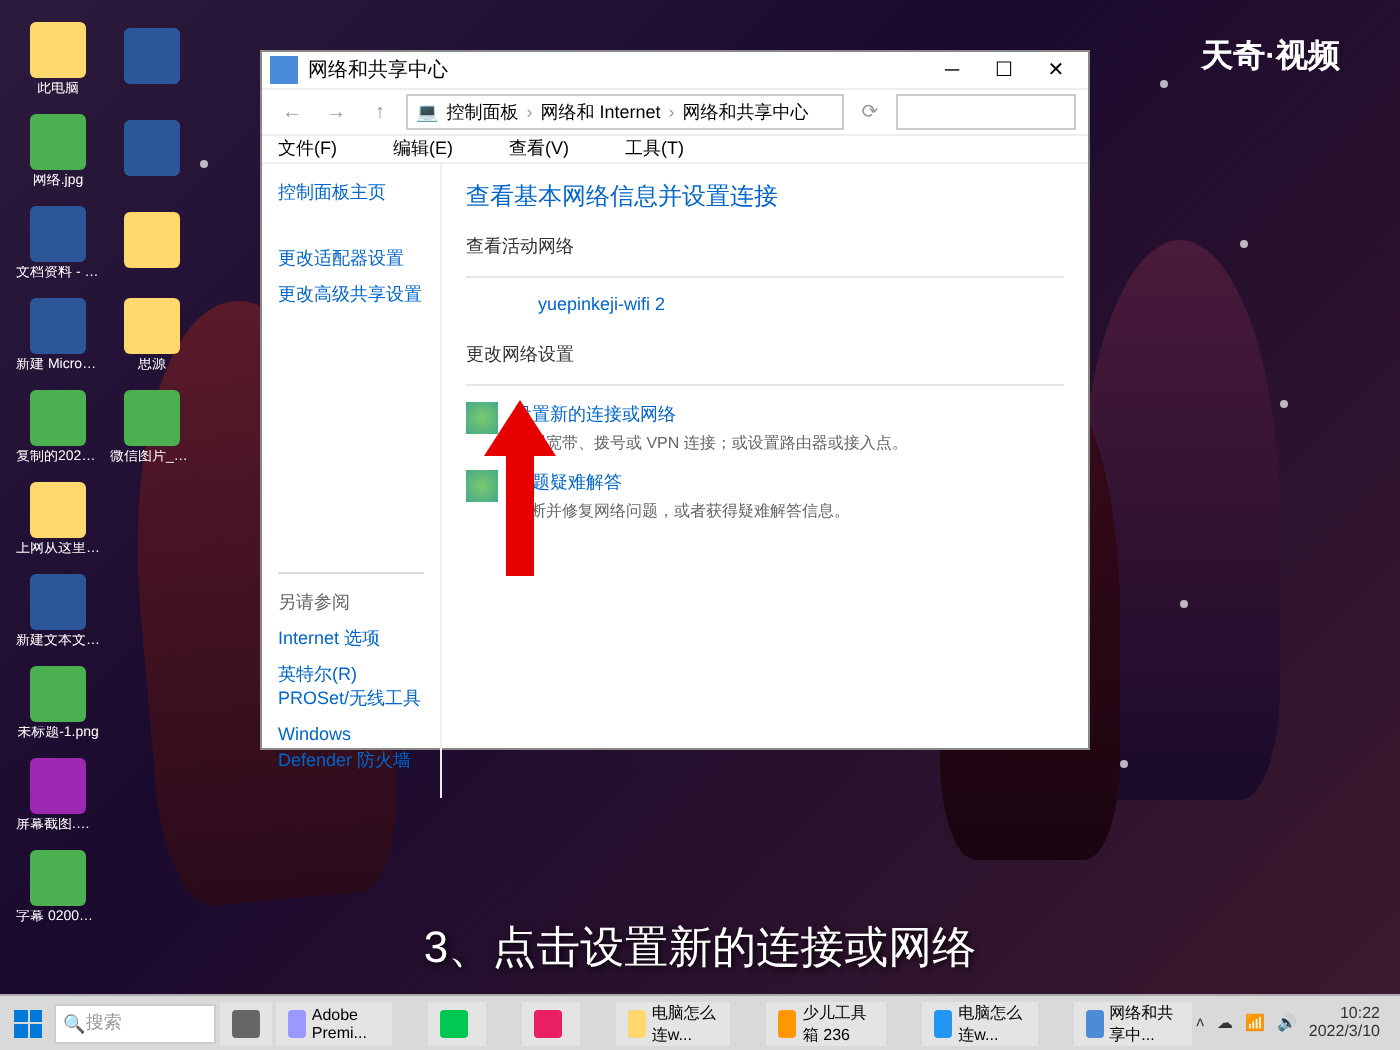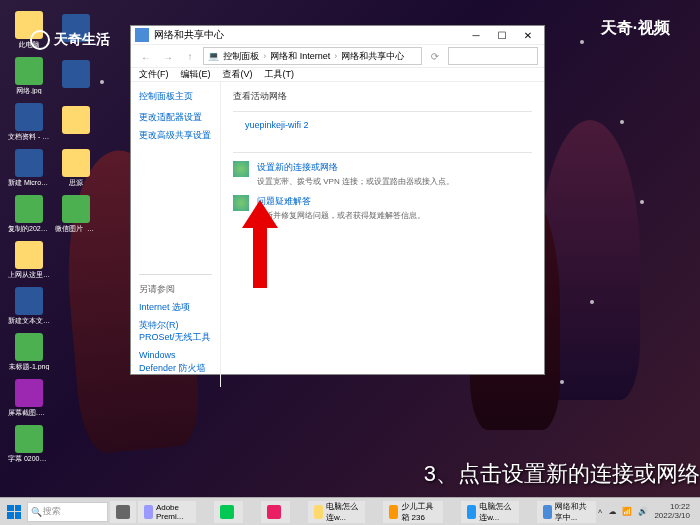--- a/index.html
+++ b/index.html
@@ -27,46 +27,46 @@
 .titlebar{height:22px;background:#fff;display:flex;align-items:center;padding:0 4px;border-bottom:1px solid #eee}
 .tb-icon{width:14px;height:14px;background:#4a8cd8;margin-right:5px}
 .tb-title{flex:1;font-size:10px}
 .tb-btns{display:flex;gap:2px}
 .tb-btn{width:24px;height:18px;display:flex;align-items:center;justify-content:center;font-size:10px;cursor:pointer}
 .addrbar{height:24px;display:flex;align-items:center;padding:2px 6px;gap:4px;border-bottom:1px solid #eee}
 .nav-btn{width:18px;height:18px;display:flex;align-items:center;justify-content:center;color:#999;cursor:pointer}
 .addr-path{flex:1;border:1px solid #ccc;height:18px;padding:0 4px;display:flex;align-items:center;font-size:9px;gap:4px}
 .addr-sep{color:#999}
 .search-box{width:90px;height:18px;border:1px solid #ccc;padding:0 4px;font-size:9px}
-.menubar{height:20px;display:flex;align-items:center;padding:0 8px;gap:12px;border-bottom:1px solid #eee;font-size:9px}
+.menubar{height:20px;display:flex;align-items:center;padding:0 8px;gap:28px;border-bottom:1px solid #eee;font-size:9px}
 .menu-item{cursor:pointer}
 .content{flex:1;display:flex}
 .sidebar{width:90px;padding:8px;border-right:1px solid #eee}
-.sb-top{color:#0066cc;font-size:9px;margin-bottom:8px;cursor:pointer}
+.sb-top{color:#0066cc;font-size:9px;margin-bottom:20px;cursor:pointer}
 .sb-item{color:#0066cc;font-size:9px;margin-bottom:5px;cursor:pointer;line-height:1.4}
 .sb-sep{height:1px;background:#ddd;margin:8px 0}
 .sb-sect{font-size:9px;color:#666;margin-bottom:5px}
 .main{flex:1;padding:8px 12px;position:relative}
 .main-title{color:#0066cc;font-size:12px;margin-bottom:10px}
 .sect-title{font-size:9px;color:#333;margin-bottom:6px}
-.net-row{display:flex;gap:0;margin-bottom:3px;font-size:9px}
+.net-row{display:flex;gap:24px;margin-bottom:3px;font-size:9px}
 .net-info{flex:1}
 .net-name{color:#0066cc;cursor:pointer}
 .net-type{color:#666;font-size:8px}
 .net-right{font-size:8px}
 .net-right .lbl{color:#666}
 .net-right .link{color:#0066cc;cursor:pointer}
 .opt-row{display:flex;gap:8px;margin-bottom:8px;font-size:9px;align-items:flex-start}
 .opt-icon{width:16px;height:16px;flex-shrink:0;background:radial-gradient(#7bc96f,#4a8)}
 .opt-text .link{color:#0066cc;cursor:pointer;font-size:9px}
 .opt-text .desc{color:#666;font-size:8px;margin-top:2px}
 .arrow{position:absolute;left:242px;top:200px;z-index:60}
 .arrow-head{width:0;height:0;border-left:18px solid transparent;border-right:18px solid transparent;border-bottom:28px solid #e60000}
 .arrow-stem{width:14px;height:60px;background:#e60000;margin:0 auto}
-.caption{position:absolute;bottom:36px;left:0;right:0;text-align:right;color:#fff;font-size:22px;z-index:80;text-shadow:1px 1px 3px #000}
+.caption{position:absolute;bottom:36px;left:0;right:0;text-align:center;color:#fff;font-size:22px;z-index:80;text-shadow:1px 1px 3px #000}
 .taskbar{position:absolute;bottom:0;left:0;right:0;height:28px;background:#d9d9d9;display:flex;align-items:center;padding:0 4px;gap:2px;z-index:90;border-top:1px solid #aaa}
 .start{width:26px;height:22px;display:flex;align-items:center;justify-content:center;cursor:pointer}
 .start-icon{width:14px;height:14px;display:grid;grid-template:1fr 1fr/1fr 1fr;gap:1px}
 .start-icon span{background:#0078d7}
 .tb-search{width:100px;height:20px;background:#fff;border:1px solid #ccc;font-size:9px;padding:0 4px;display:flex;align-items:center;color:#999}
 .task{height:22px;padding:0 6px;display:flex;align-items:center;font-size:8px;gap:3px;cursor:pointer;background:rgba(255,255,255,0.3)}
 .task-ico{width:14px;height:14px;border-radius:2px}
 .tray{margin-left:auto;display:flex;align-items:center;gap:6px;font-size:8px;color:#333;padding-right:6px}
 .clock{text-align:right;line-height:1.1}
 hr.hr{border:none;border-top:1px solid #e5e5e5;margin:8px 0}
@@ -80,23 +80,20 @@
       <div class="figure fig2"></div>
       <div class="figure fig3"></div>
     <div class="snow" style="top:40px;left:580px"></div>
       <div class="snow" style="top:120px;left:620px"></div>
     <div class="snow" style="top:200px;left:640px"></div>
       <div class="snow" style="top:300px;left:590px"></div>
     <div class="snow" style="top:80px;left:100px"></div>
       <div class="snow" style="top:380px;left:560px"></div>
   </div>
 
-  <div class="watermark-l">
-      <span>天奇生活</span>
-    </div>
   <div class="watermark-r">天奇·视频</div>
 
   <div class="icons" id="col1">
       <div class="dicon">
         <div class="dicon-img folder"></div>
         <div class="dicon-lbl">此电脑</div>
       </div>
       <div class="dicon">
         <div class="dicon-img img"></div>
         <div class="dicon-lbl">网络.jpg</div>
@@ -194,29 +191,31 @@
         <div class="sb-item">更改适配器设置</div>
         <div class="sb-item">更改高级共享设置</div>
         <div style="height:120px"></div>
         <div class="sb-sep"></div>
         <div class="sb-sect">另请参阅</div>
         <div class="sb-item">Internet 选项</div>
         <div class="sb-item">英特尔(R) PROSet/无线工具</div>
         <div class="sb-item">Windows Defender 防火墙</div>
       </div>
       <div class="main">
+        <div class="main-title">查看基本网络信息并设置连接</div>
         <div class="sect-title">查看活动网络</div>
         <hr class="hr">
         <div class="net-row">
           <div style="width:12px"></div>
           <div class="net-info">
             <div class="net-name">yuepinkeji-wifi 2</div>
           </div>
         </div>
         <br>
+        <div class="sect-title">更改网络设置</div>
         <hr class="hr">
         <div class="opt-row">
           <div class="opt-icon"></div>
           <div class="opt-text">
             <div class="link">设置新的连接或网络</div>
             <div class="desc">设置宽带、拨号或 VPN 连接；或设置路由器或接入点。</div>
           </div>
         </div>
         <div class="opt-row">
           <div class="opt-icon"></div>

